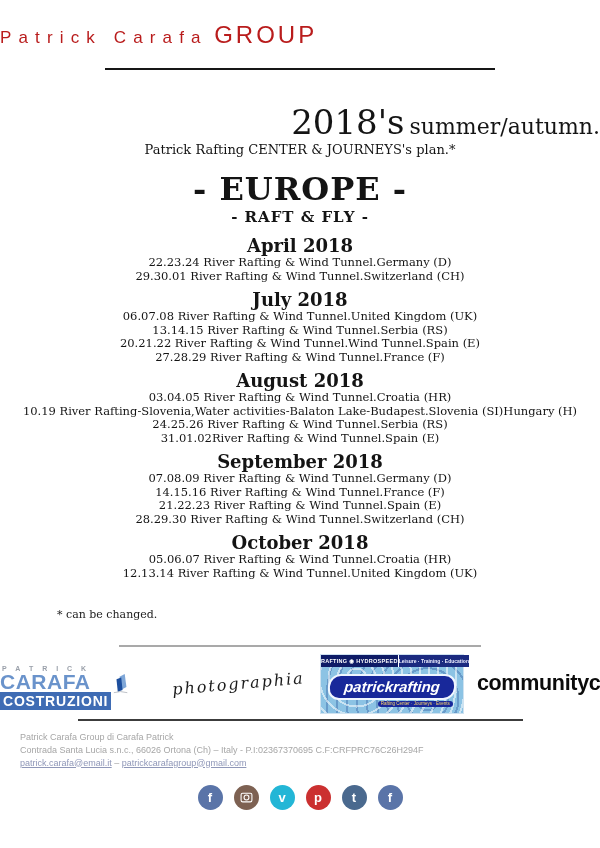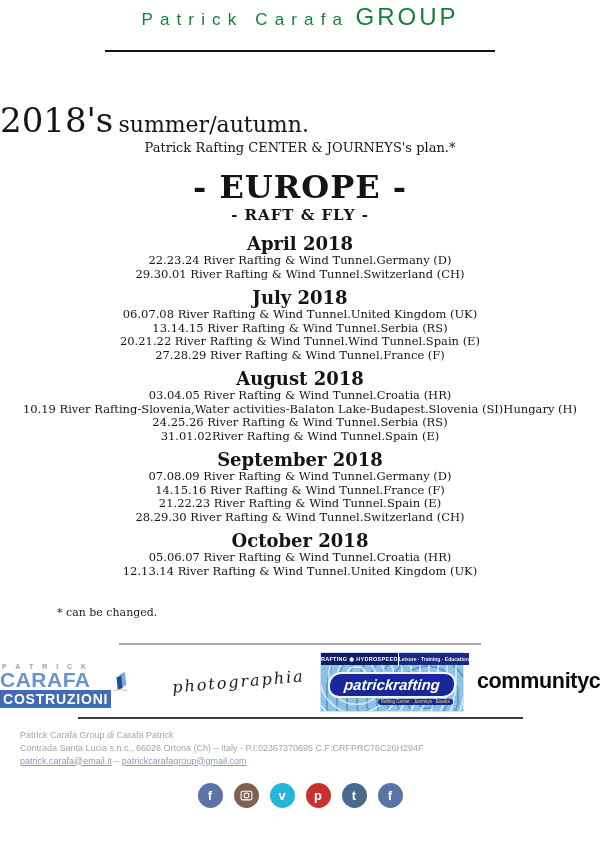--- a/index.html
+++ b/index.html
@@ -1,27 +1,27 @@
 <!DOCTYPE html>
 <html><head>
 <meta charset="utf-8">
 <style>
   html,body{margin:0;padding:0;background:#fff;}
   .page{position:relative;width:600px;height:848px;margin:0 auto;background:#fff;
         font-family:"DejaVu Serif",serif;color:#141414;overflow:hidden;}
 
   
-  .brand-row{height:34px;line-height:34px;text-align:center;
-             font-family:"Liberation Sans",sans-serif;color:#15803d;white-space:nowrap;}
+  .brand-row{padding-top:18px;height:34px;line-height:34px;
+             font-family:"Liberation Sans",sans-serif;color:#b91c1c;white-space:nowrap;}
   .brand-name{font-size:17px;letter-spacing:0.42em;}
   .brand-suffix{font-size:24px;letter-spacing:3px;margin-left:2px;}
   .rule1{width:390px;height:2px;background:#161616;margin:16px auto 0;}
 
   
-  .title-row{margin-top:48px;height:40px;line-height:40px;text-align:left;}
+  .title-row{margin-top:32px;height:40px;line-height:40px;text-align:right;}
   .title-year{font-size:34px;}
   .title-season{font-size:22px;}
   .subtitle{text-align:center;font-size:13px;line-height:16px;}
   .europe{text-align:center;font-size:32px;line-height:38px;font-weight:700;margin-top:12px;letter-spacing:1px;}
   .raftfly{text-align:center;font-size:15px;line-height:18px;font-weight:700;letter-spacing:1px;}
 
   
   .schedule{margin-top:10px;}
   .month{text-align:center;}
   .month + .month{margin-top:7px;}

